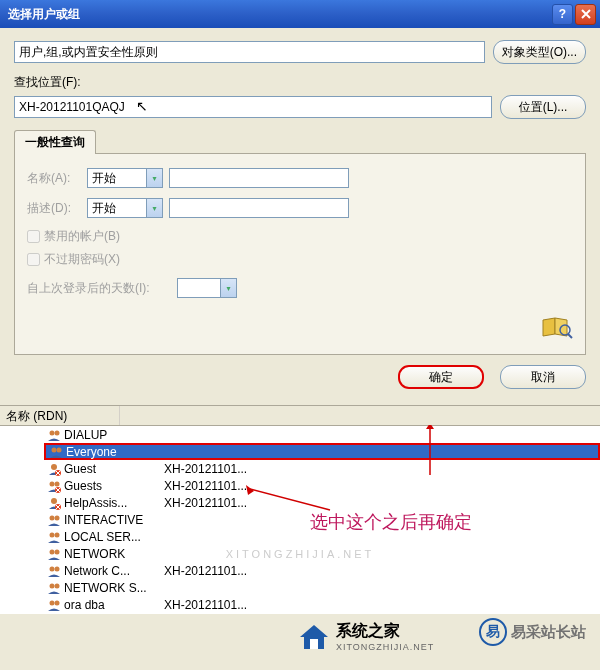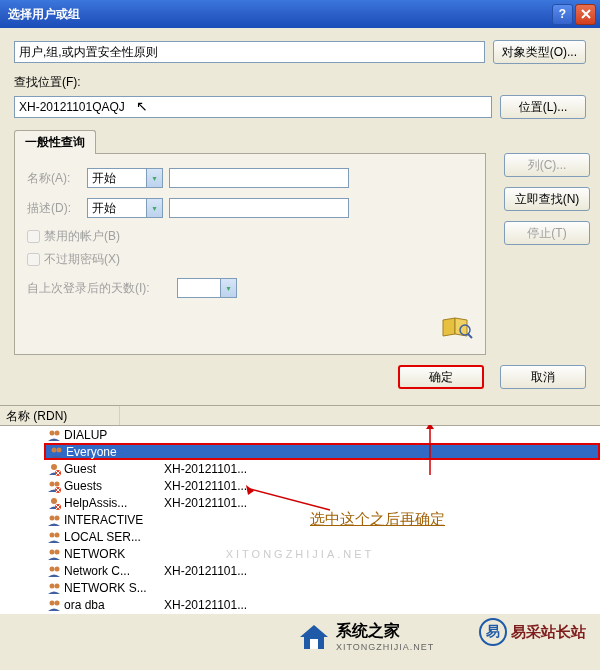--- a/index.html
+++ b/index.html
@@ -5,21 +5,21 @@
 * { box-sizing: border-box; margin: 0; padding: 0; font-family: "Microsoft YaHei", SimSun, Arial, sans-serif; font-size: 12px; }
 body { width: 600px; height: 670px; background: #ece9d8; overflow: hidden; position: relative; }
 .titlebar { height: 28px; background: linear-gradient(to bottom, #3b77dd 0%, #2c5fc7 50%, #1a4db8 100%); display: flex; align-items: center; padding: 0 4px; color: #fff; }
 .titlebar .title { flex: 1; font-weight: bold; padding-left: 4px; }
 .titlebar .tbtn { width: 21px; height: 21px; margin-left: 2px; background: linear-gradient(to bottom, #5a8cee, #3464cc); border: 1px solid #2450a8; border-radius: 3px; display: flex; align-items: center; justify-content: center; color: #fff; font-weight: bold; }
 .titlebar .tbtn.close { background: linear-gradient(to bottom, #e87050, #d24020); border-color: #a03010; }
 .dialog-body { padding: 12px 14px 10px 14px; }
 .label { margin-bottom: 4px; }
 .row { display: flex; align-items: center; margin-bottom: 10px; }
 .textbox { flex: 1; height: 22px; background: #fff; border: 1px solid #7f9db9; padding: 2px 4px; display: flex; align-items: center; }
-.btn { height: 24px; padding: 0 8px; min-width: 86px; background: linear-gradient(to bottom, #fdfdfd, #ece9d8); border: 1px solid #7f9db9; border-radius: 3px; margin-left: 8px; cursor: pointer; }
+.btn { height: 24px; padding: 0 8px; min-width: 86px; background: linear-gradient(to bottom, #fdfdfd, #ece9d8); border: 1px solid #7f9db9; border-radius: 11px; margin-left: 8px; cursor: pointer; }
 .tabs { display: flex; margin-top: 6px; font-weight: bold; }
 .tab { background: #f5f3e9; border: 1px solid #aca899; border-bottom: none; padding: 3px 10px; border-radius: 3px 3px 0 0; position: relative; top: 1px; z-index: 2; }
 .tab-panel { border: 1px solid #aca899; background: #f5f3e9; padding: 14px 12px; position: relative; }
 .field-row { display: flex; align-items: center; margin-bottom: 10px; }
 .field-label { width: 60px; color: #a0a0a0; }
 .combo { width: 76px; height: 20px; border: 1px solid #7f9db9; background: #fff; display: flex; align-items: center; padding: 0 4px; margin-right: 6px; position: relative; }
 .combo .arrow { position: absolute; right: 0; top: 0; width: 16px; height: 100%; background: linear-gradient(to bottom,#d7e5f7,#bcd2ee); border-left: 1px solid #7f9db9; display: flex; align-items: center; justify-content: center; font-size: 8px; color: #4a6; }
 .field-input { width: 180px; height: 20px; border: 1px solid #7f9db9; background: #fff; }
 .checkbox-row { display: flex; align-items: center; margin-bottom: 6px; color: #a0a0a0; }
 .checkbox-row input { margin-right: 4px; }
@@ -34,29 +34,29 @@
 .results-header { display: flex; background: #ece9d8; border-bottom: 1px solid #aca899; height: 20px; }
 .results-header .col { padding: 2px 6px; border-right: 1px solid #d4d0c8; }
 .col1 { width: 120px; }
 .col2 { flex: 1; }
 .results-body { height: 188px; overflow: hidden; position: relative; padding-left: 44px; }
 .result-row { display: flex; align-items: center; height: 17px; padding-left: 2px; }
 .result-row.selected { background: #316ac5; color: #ffffff; border: 2px solid #e00000; }
 .result-row .icon { width: 16px; height: 14px; margin-right: 2px; display: flex; align-items: center; justify-content: center; font-size: 10px; }
 .result-row .name { width: 100px; overflow: hidden; white-space: nowrap; }
 .result-row .folder { }
-.annotation { position: absolute; color: #a16207; font-size: 15px; text-decoration: underline; }
+.annotation { position: absolute; color: #be185d; font-size: 18px; }
 .watermark { position: absolute; bottom: 110px; left: 50%; transform: translateX(-50%); color: #ccc; font-size: 11px; letter-spacing: 3px; }
 .logo1 { position: absolute; bottom: 18px; left: 298px; display: flex; align-items: center; gap: 6px; }
 .logo1 .house { width: 32px; height: 28px; }
 .logo1 .text1 { font-size: 16px; font-weight: bold; }
 .logo1 .text2 { font-size: 9px; color: #666; letter-spacing: 1px; }
 .logo2 { position: absolute; bottom: 24px; right: 14px; display: flex; align-items: center; gap: 4px; }
 .logo2 .circ { width: 28px; height: 28px; border: 2px solid #1e5aa8; border-radius: 50%; display: flex; align-items: center; justify-content: center; color: #1e5aa8; font-size: 14px; font-weight: bold; }
-.logo2 .text { font-size: 15px; font-weight: bold; color: #7f1d1d; }
+.logo2 .text { font-size: 15px; font-weight: bold; color: #737373; }
 .cursor-img { position: absolute; left: 136px; top: 98px; font-size: 14px; color: #000; pointer-events: none; }
 </style>
 </head>
 <body>
 
 <div class="titlebar">
   <span class="title">选择用户或组</span>
   <div class="tbtn">?</div>
   <div class="tbtn close">
     <svg width="10" height="10" viewBox="0 0 10 10">
@@ -121,25 +121,20 @@
         <div style="display:flex;justify-content:flex-end">
           <svg class="book-icon" viewBox="0 0 32 24">
               <path d="M2 4 L14 2 L14 18 L2 20 Z" fill="#e8c040" stroke="#a08020"></path>
               <path d="M14 2 L26 4 L26 20 L14 18 Z" fill="#f0d060" stroke="#a08020"></path>
               <circle cx="24" cy="14" r="5" fill="none" stroke="#4060a0" stroke-width="1.5"></circle>
               <line x1="27" y1="18" x2="31" y2="22" stroke="#4060a0" stroke-width="2"></line>
             </svg>
         </div>
       </div>
     </div>
-    <div class="panel-right">
-      <button class="btn" disabled="">列(C)...</button>
-      <button class="btn">立即查找(N)</button>
-      <button class="btn" disabled="">停止(T)</button>
-    </div>
   </div>
 
   <div class="bottom-buttons">
     <button class="btn ok-btn">确定</button>
     <button class="btn">取消</button>
   </div>
 </div>
 
 <div class="results">
   <div class="results-header">

